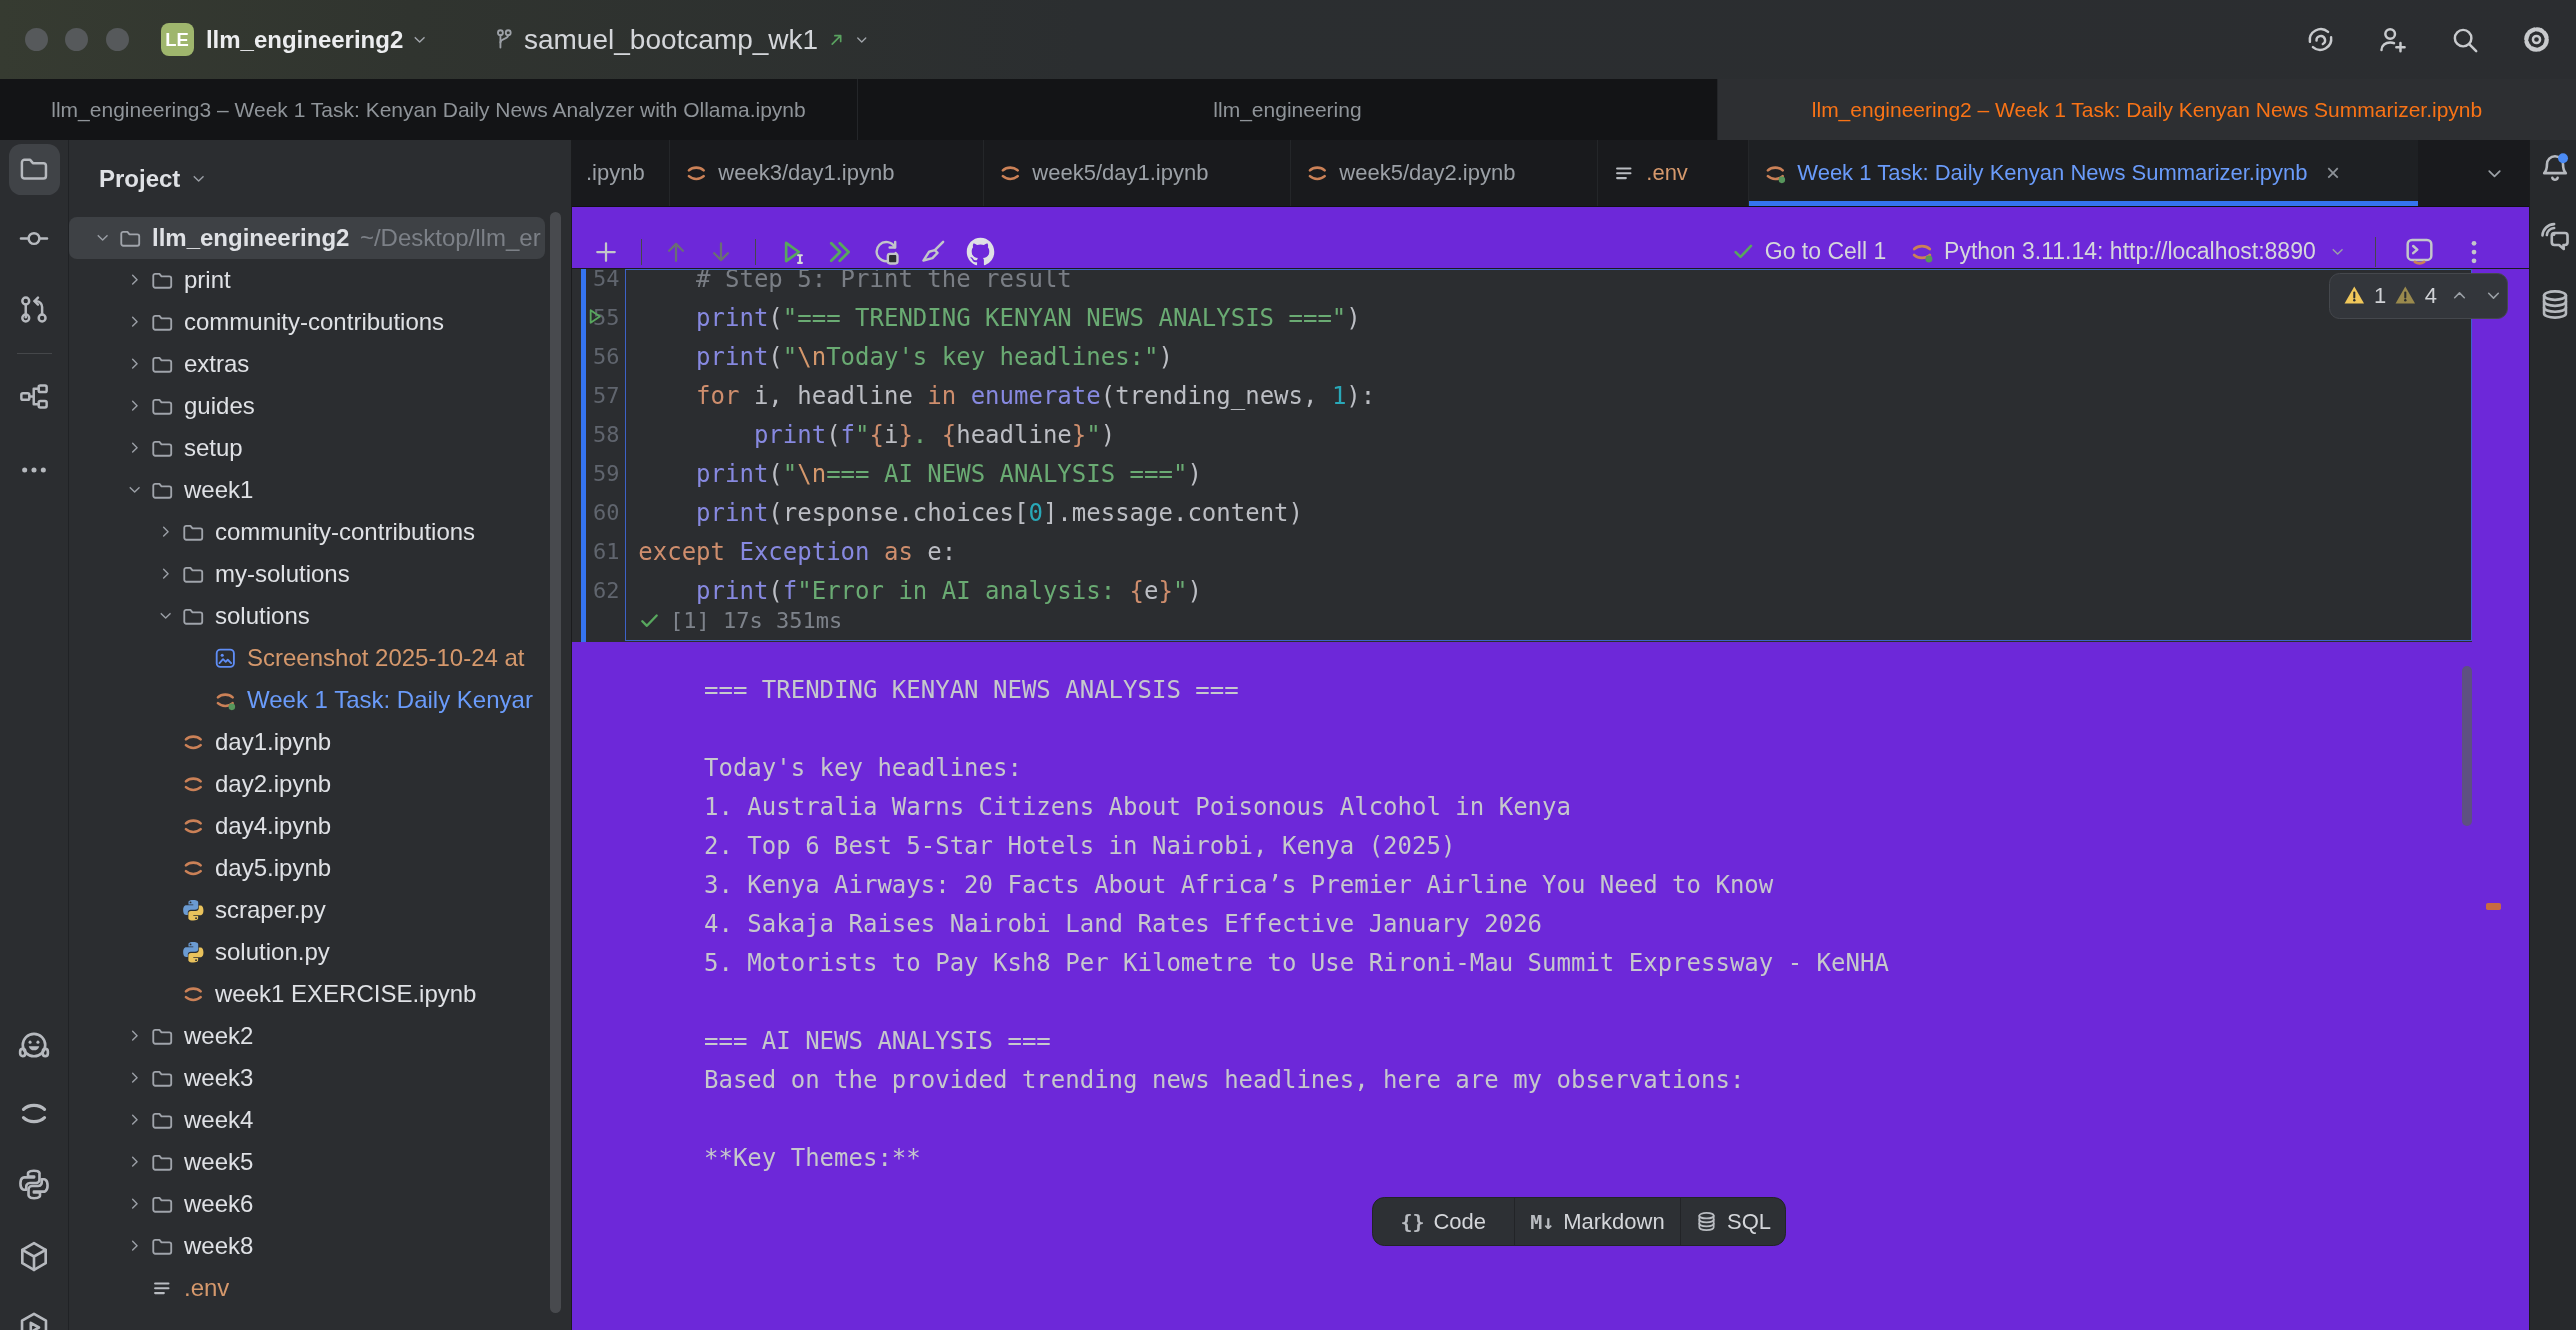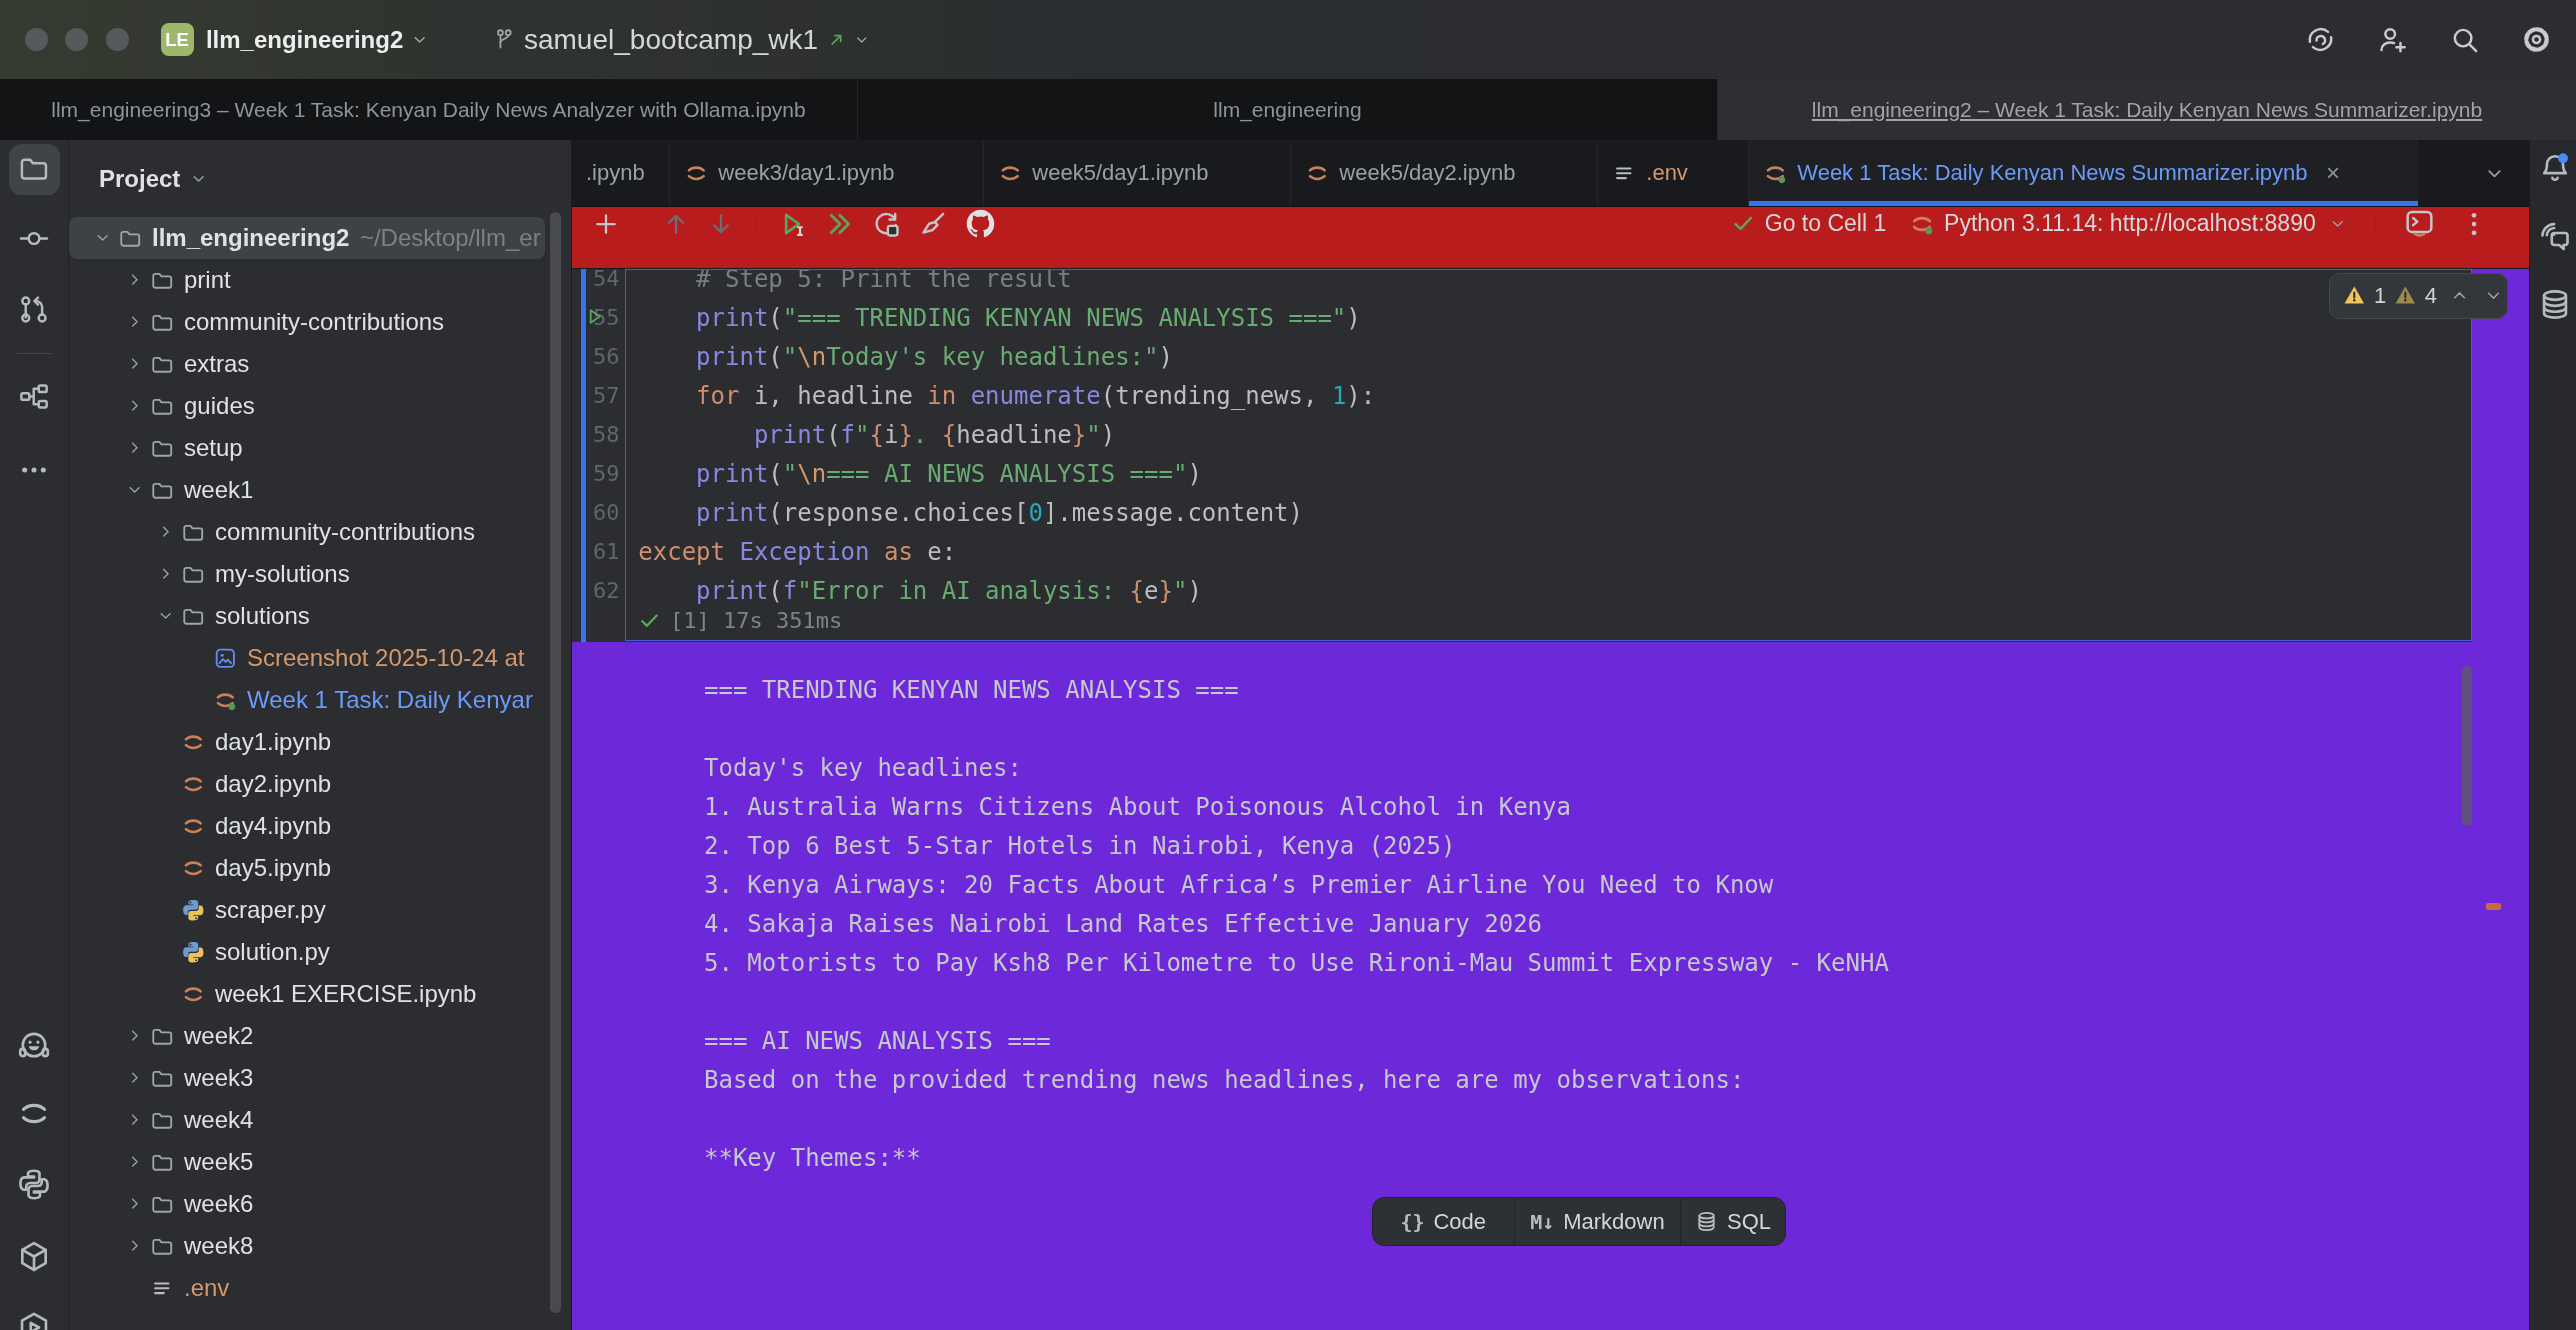--- a/index.html
+++ b/index.html
@@ -21,21 +21,21 @@
   .branch{display:flex;align-items:center;margin-left:61px;color:#9da1a7;}
   .branch-name{margin-left:8.8px;font-size:28px;color:#d4d6da;}
   .tb-spacer{flex:1;}
   .tb-right{display:flex;align-items:center;gap:39px;margin-right:23px;color:#c8cacd;}
 
   
   .window-tabs{height:61px;background:#131416;display:flex;}
   .wtab{flex:none;display:flex;align-items:center;justify-content:center;
     font-size:21px;color:#8f9499;border-right:0.9px solid #242629;box-sizing:border-box;
     overflow:hidden;white-space:nowrap;padding:0 12.3px;}
-  .wtab.active{background:#2d2f32;color:#a3a3a3;border-right:none;text-decoration:underline;}
+  .wtab.active{background:#2d2f32;color:#f97316;border-right:none;}
 
   
   .main{display:flex;height:1190px;}
 
   
   .left-strip{position:relative;width:68px;flex:none;background:#2b2d30;border-right:0.9px solid #202225;overflow:hidden;}
   .ls-item{position:absolute;left:50%;transform:translateX(-50%);color:#b6b9be;}
   .ls-active-bg{position:absolute;left:8.8px;top:4.4px;width:51px;height:51px;border-radius:12.3px;background:#404347;}
   .ls-divider{position:absolute;left:16.7px;width:35px;height:0.9px;background:#45474a;}
 
@@ -60,21 +60,21 @@
   .editor-tabs{height:66px;background:#191a1d;display:flex;align-items:stretch;border-bottom:0.9px solid #101113;}
   .etab{flex:none;display:flex;align-items:center;gap:9.7px;padding:0 14px;box-sizing:border-box;
     font-size:22px;color:#9ba0a6;border-right:0.9px solid #242629;overflow:hidden;white-space:nowrap;position:relative;}
   .etab.active{color:#6a9bfa;background:#1e2023;border-right:none;}
   .etab.active::after{content:"";position:absolute;left:0;right:0;bottom:0;height:5.3px;background:#3574f0;}
   .etab .close{color:#8d9298;font-size:24px;margin-left:8.8px;}
   .etab.orange{color:#d5986c;}
   .etabs-chevron{margin-left:auto;margin-right:23px;align-self:center;color:#9ba0a6;}
 
   
-  .nb-toolbar{height:61px;background:#b91c1c;display:flex;align-items:flex-start;border-bottom:0.9px solid #1a1c1e;}
+  .nb-toolbar{height:61px;background:#6d28d9;display:flex;align-items:flex-end;border-bottom:0.9px solid #1a1c1e;}
   .ntb-left{display:flex;align-items:center;gap:15px;padding-left:19.3px;color:#c3c6ca;}
   .ntb-sep{width:0.9px;height:26px;background:#45474b;margin:0 4.4px;}
   .ntb-right{margin-left:auto;display:flex;align-items:center;gap:23px;margin-right:40px;}
   .gocell{display:flex;align-items:center;gap:8.8px;font-size:23px;color:#d6d8db;}
   .interp{display:flex;align-items:center;gap:8.8px;font-size:23px;color:#d6d8db;}
   .interp .chev{color:#9ba0a6;margin-left:3.5px;}
 
   
   .nb-canvas{position:relative;flex:1;background:#6d28d9;overflow:hidden;}
   .cell{position:absolute;left:0;top:0;width:1900px;height:373px;background:#2b2d30;}

